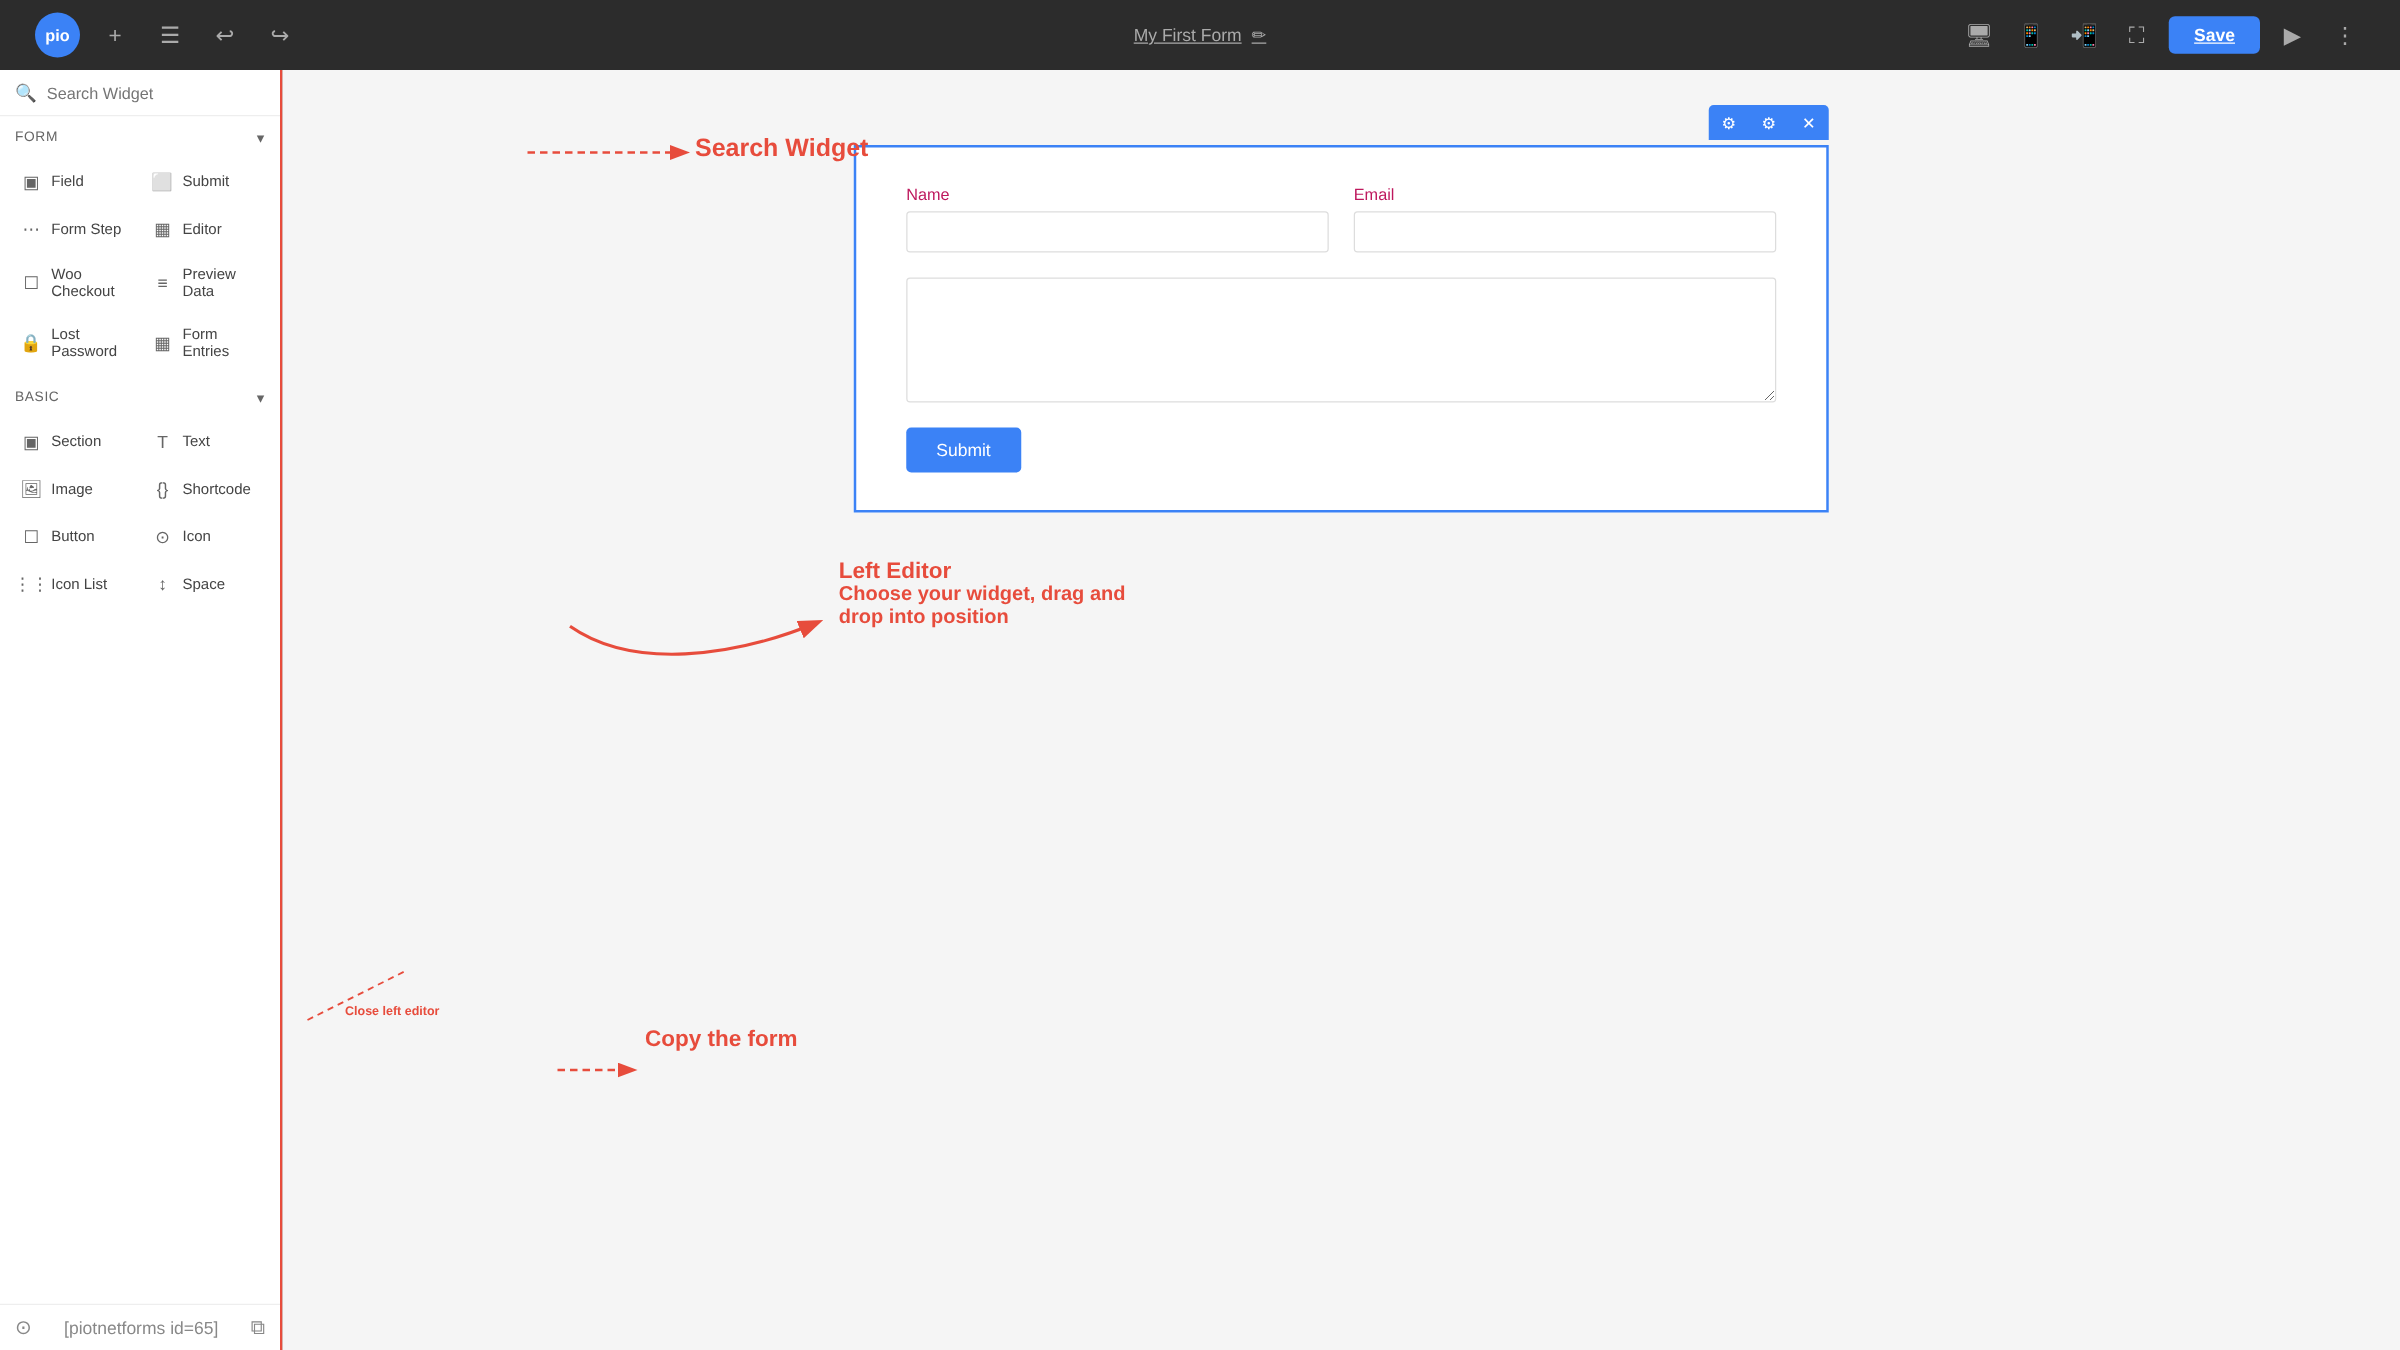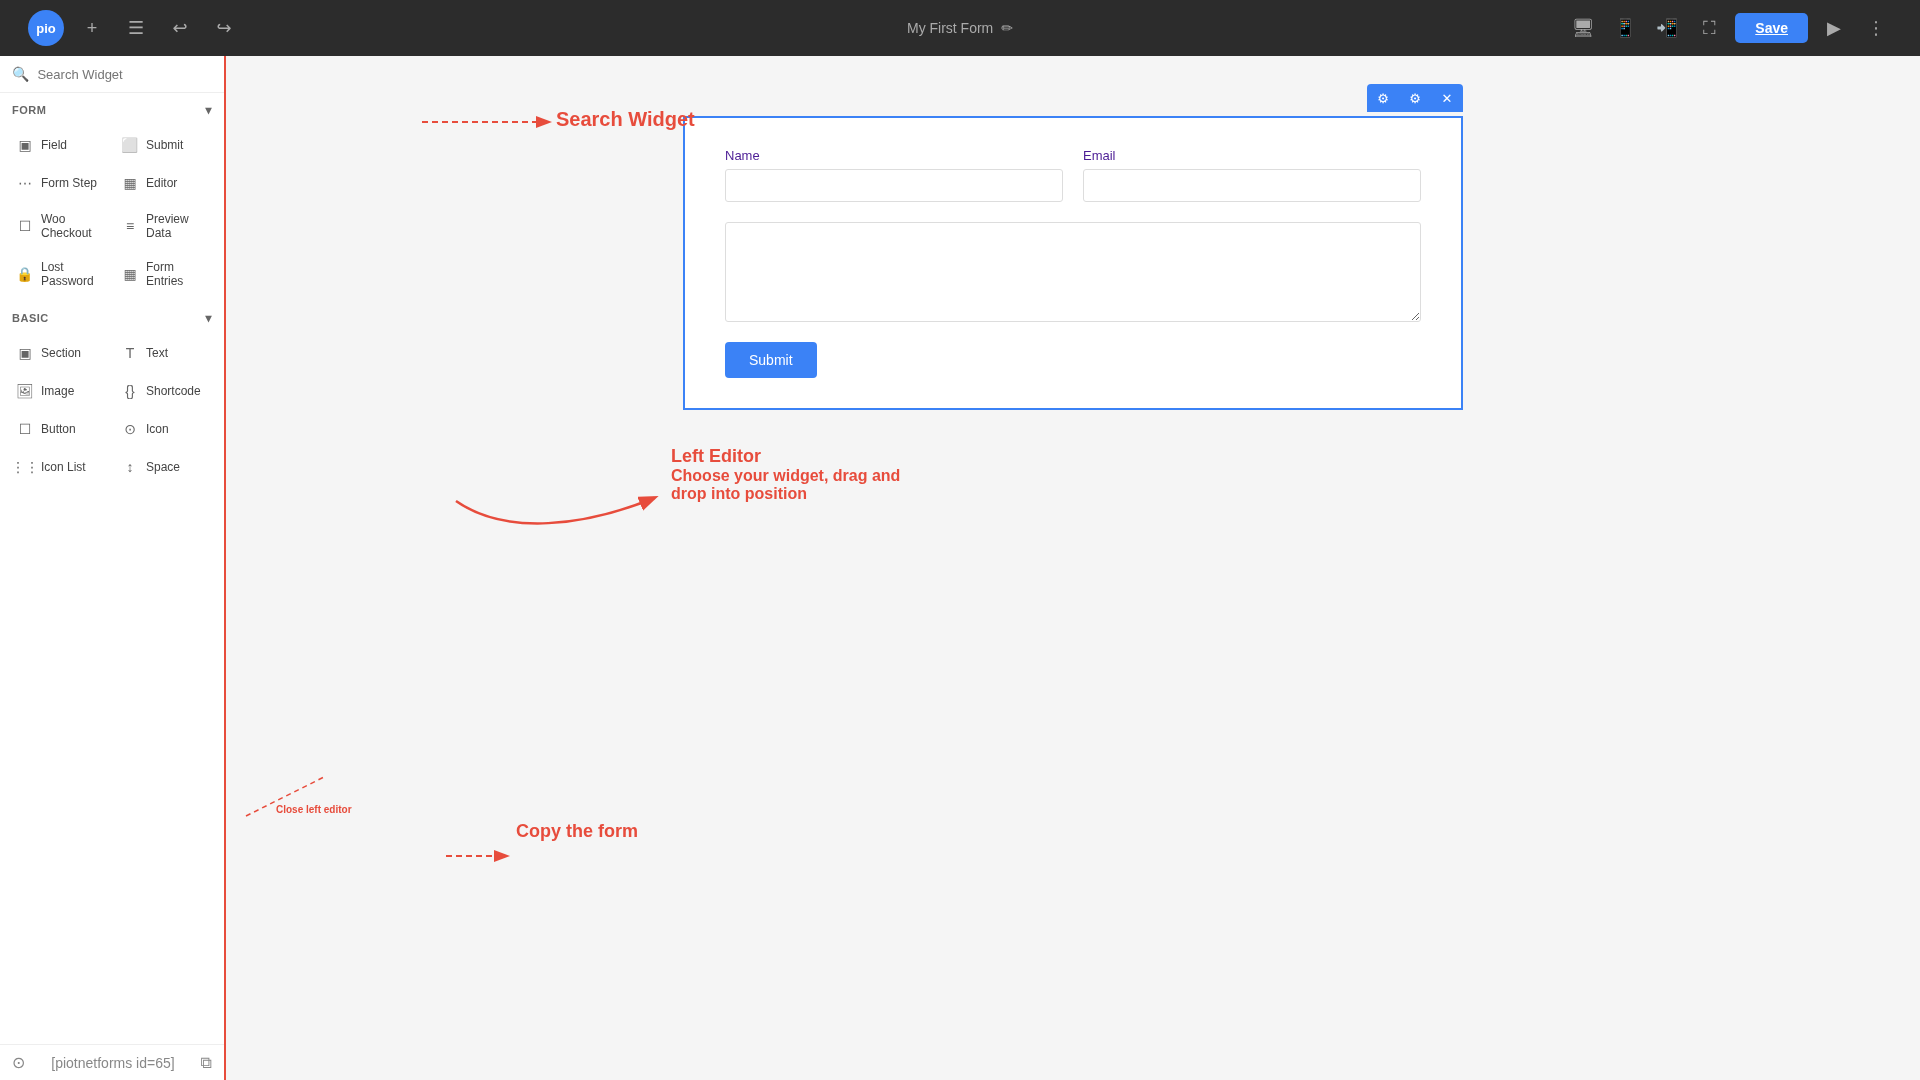--- a/index.html
+++ b/index.html
@@ -31,21 +31,21 @@
       display: flex; align-items: center; justify-content: center;
       font-size: 18px;
       border-radius: 4px;
     }
     .topbar-center {
       position: absolute;
       left: 50%; transform: translateX(-50%);
       display: flex; align-items: center; gap: 8px;
       color: #fff; font-size: 15px; font-weight: 500;
     }
-    .topbar-center span { cursor: pointer; color: #aaa; font-size: 14px; }
+    .topbar-center span { cursor: pointer; color: #aaa; font-size: 14px; text-decoration: underline; }
     .topbar-right {
       margin-left: auto;
       display: flex; align-items: center; gap: 10px;
     }
     .topbar-right-icon {
       width: 32px; height: 32px;
       background: transparent; border: none;
       color: #aaa; cursor: pointer;
       display: flex; align-items: center; justify-content: center;
       font-size: 18px; border-radius: 4px;
@@ -93,21 +93,21 @@
       background: transparent;
     }
     .search-icon { color: #999; font-size: 14px; }
 
     .section-header {
       display: flex;
       align-items: center;
       justify-content: space-between;
       padding: 10px 12px 6px;
       font-size: 11px;
-      font-weight: 700;
+      font-weight: 400;
       color: #666;
       letter-spacing: 0.5px;
       text-transform: uppercase;
     }
     .section-header .chevron { font-size: 12px; cursor: pointer; }
 
     .widget-grid {
       display: grid;
       grid-template-columns: 1fr 1fr;
       gap: 2px;
@@ -170,21 +170,21 @@
     .widget-toolbar-btn.close { background: transparent; }
 
     
     .form-row {
       display: grid;
       grid-template-columns: 1fr 1fr;
       gap: 20px;
       margin-bottom: 20px;
     }
     .form-group { display: flex; flex-direction: column; gap: 6px; }
-    .form-group label { font-size: 13px; color: #4c1d95; }
+    .form-group label { font-size: 13px; color: #be185d; }
     .form-group input[type=text] {
       border: 1px solid #ddd;
       border-radius: 3px;
       padding: 8px 10px;
       font-size: 13px;
       outline: none;
       width: 100%;
     }
     .form-group textarea {
       border: 1px solid #ddd;

